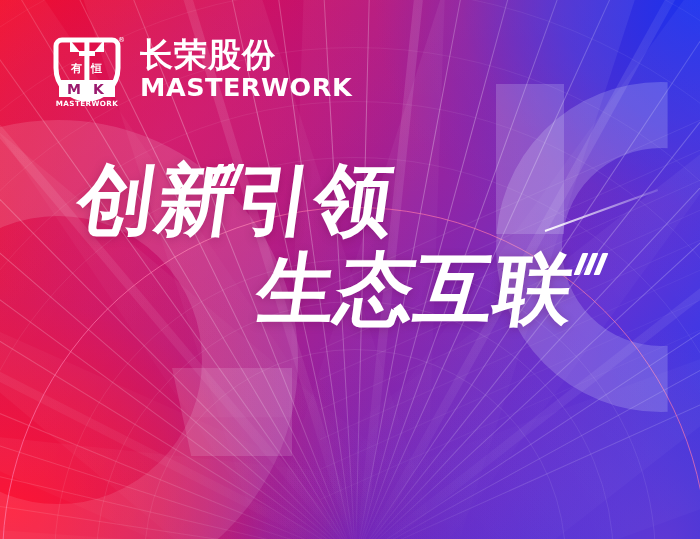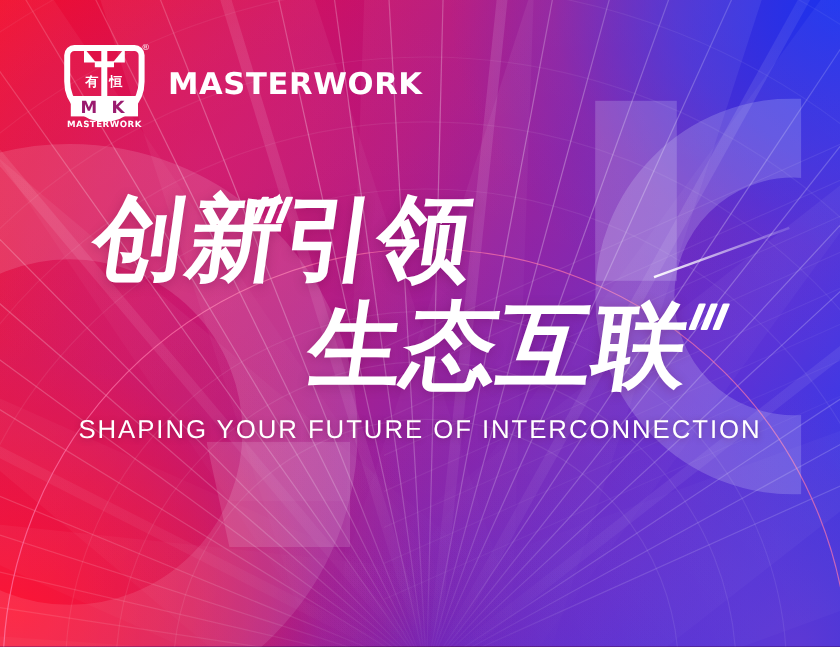--- a/index.html
+++ b/index.html
@@ -380,20 +380,21 @@
           <text x="19" y="64">M</text>
           <text x="45" y="64">K</text>
         </g>
 
         <text x="39" y="76" fill="#ffffff" font-family="DejaVu Sans, sans-serif" font-size="7.2" font-weight="bold" text-anchor="middle" letter-spacing="0.4">MASTERWORK</text>
 
         <text x="70" y="12" fill="#ffffff" font-family="DejaVu Sans, sans-serif" font-size="7">®</text>
       </svg>
     </div>
     <div class="brand-text">
+      <span class="brand-cn">长荣股份</span>
       <span class="brand-en">MASTERWORK</span>
     </div>
   </div>
 
   <div class="headline">
     <div class="hl-row r1">
       <span class="hl-text">创新引领</span>
       <span class="tick" style="margin-left:-182px;margin-top:2px;">
           <b></b>
           <b></b>
@@ -403,15 +404,14 @@
     <div class="hl-row r2">
       <span class="hl-text">生态互联</span>
       <span class="tick" style="margin-top:2px;">
           <b></b>
           <b></b>
           <b></b>
         </span>
     </div>
   </div>
 
-  <div class="tagline">SHAPING YOUR FUTURE  OF INTERCONNECTION</div>
 
 </div>
 
 </body></html>

